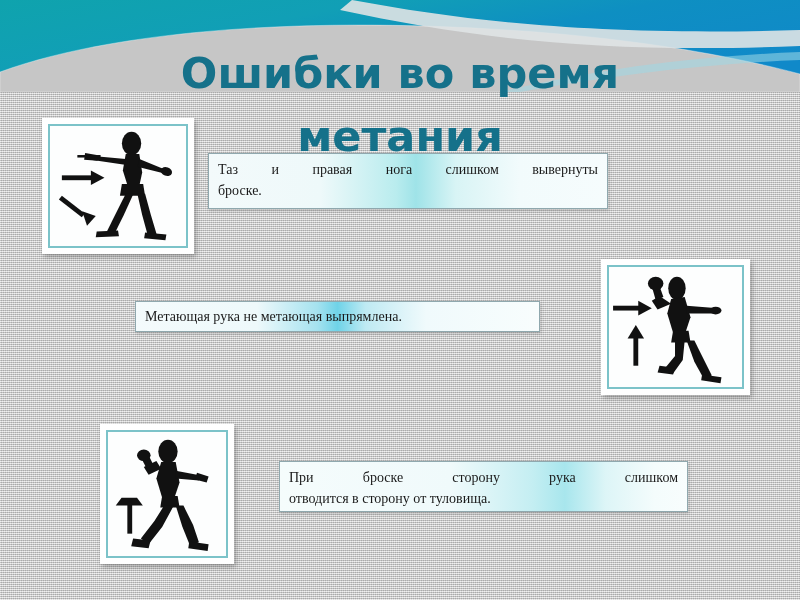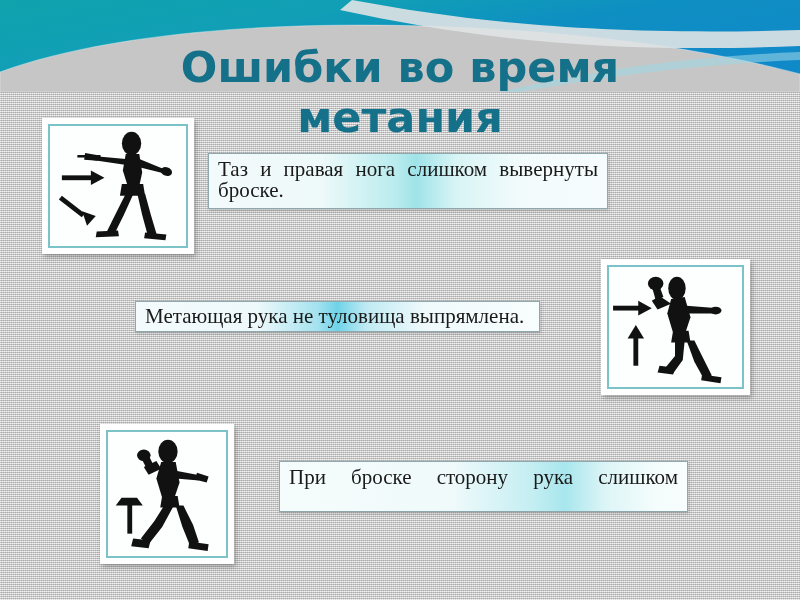--- a/index.html
+++ b/index.html
@@ -46,21 +46,21 @@
   
   #title {
     position: absolute;
     left: 100px;
     top: 42px;
     width: 600px;
     text-align: center;
     font-family: "DejaVu Sans", "Liberation Sans", sans-serif;
     font-weight: bold;
     font-size: 43px;
-    line-height: 50px;
+    line-height: 63px;
     color: #15718a;
     letter-spacing: 0px;
     white-space: pre-line;
   }
 
   
   .pic-frame {
     position: absolute;
     background: #ffffff;
     padding: 6px;
@@ -80,21 +80,21 @@
   #pic-1 { left: 42px;  top: 118px; width: 140px; height: 124px; }
   #pic-2 { left: 601px; top: 259px; width: 137px; height: 124px; }
   #pic-3 { left: 100px; top: 424px; width: 122px; height: 128px; }
 
   
   .caption {
     position: absolute;
     box-sizing: border-box;
     border: 1px solid #8fa8ae;
     font-family: "Liberation Serif", "DejaVu Serif", serif;
-    font-size: 21px;
+    font-size: 14px;
     line-height: 21px;
     color: #1a1a1a;
     padding: 5px 9px 4px 9px;
     background-color: #f2fbfc;
     background-image: linear-gradient(90deg,
         #f3fafb 0%,
         #eef9fa 28%,
         #b9ecee 47%,
         #9fe3e8 52%,
         #d8f4f5 62%,
@@ -282,20 +282,20 @@
         </g>
       </svg>
     </div>
   </div>
 
   <div class="caption" id="caption-1">
     <span class="line1">Таз и правая нога слишком вывернуты</span><span>броске.</span>
   </div>
 
   <div class="caption" id="caption-2">
-    <span>Метающая рука не туловища выпрямлена.</span>
+    <span>Метающая рука не метающая выпрямлена.</span>
   </div>
 
   <div class="caption" id="caption-3">
-    <span class="line1">При броске сторону рука слишком</span>
+    <span class="line1">При броске сторону рука слишком</span><span>отводится в сторону от туловища.</span>
   </div>
 
 </div>
 
 </body></html>

